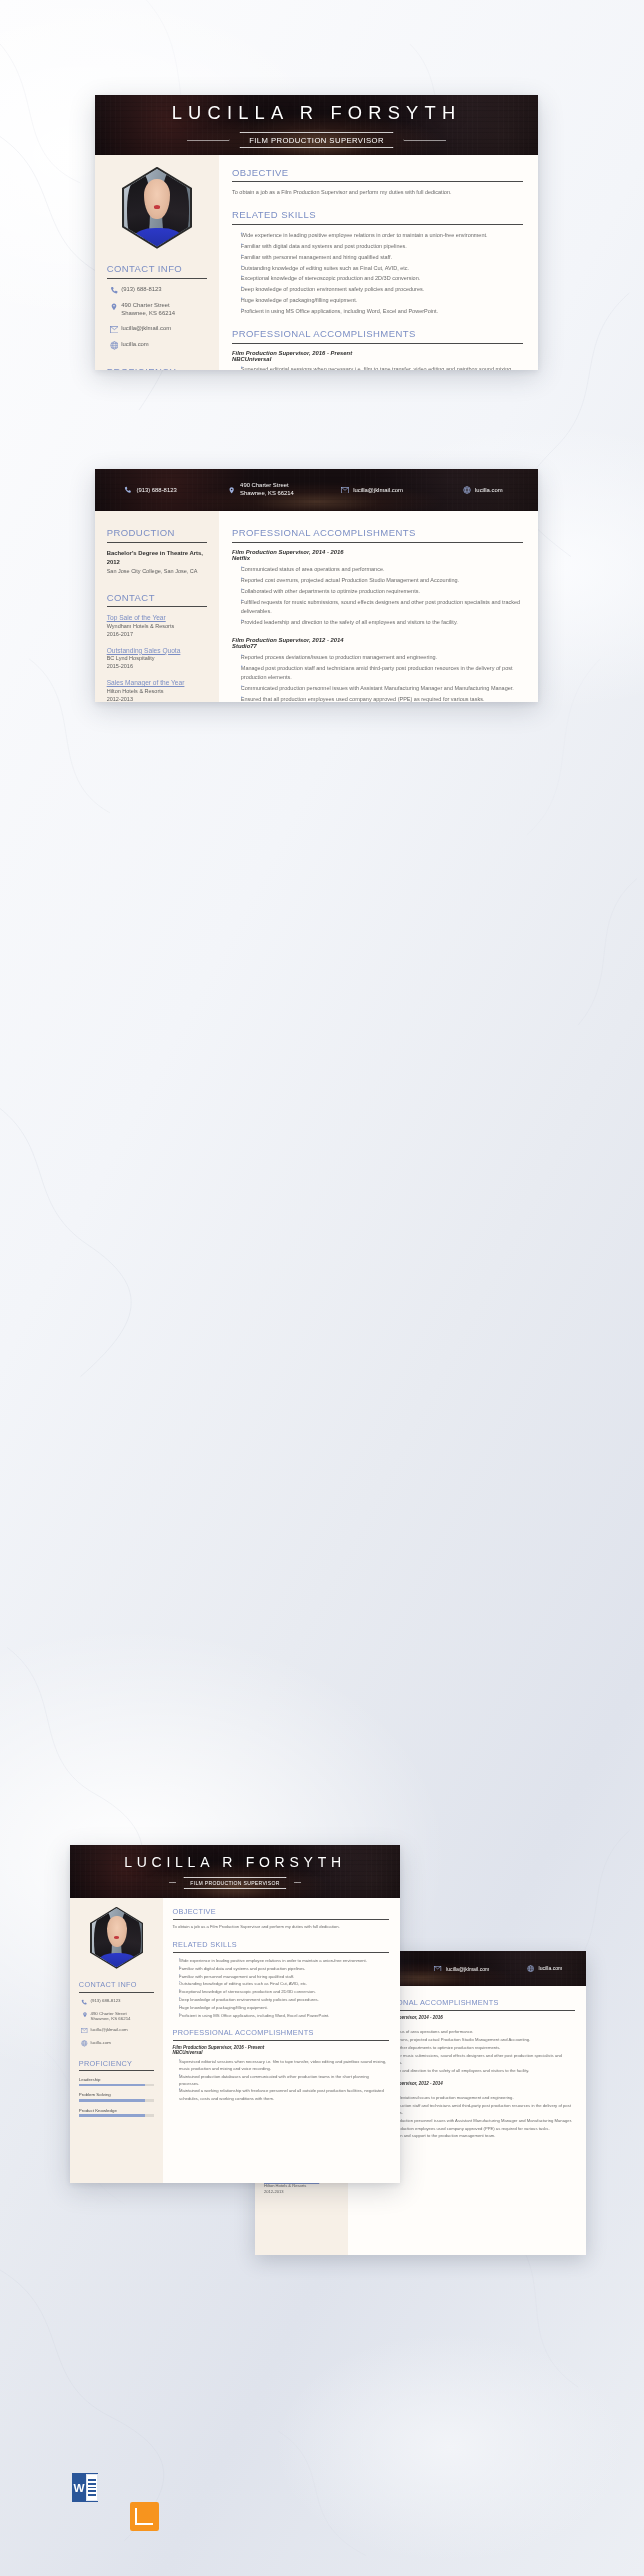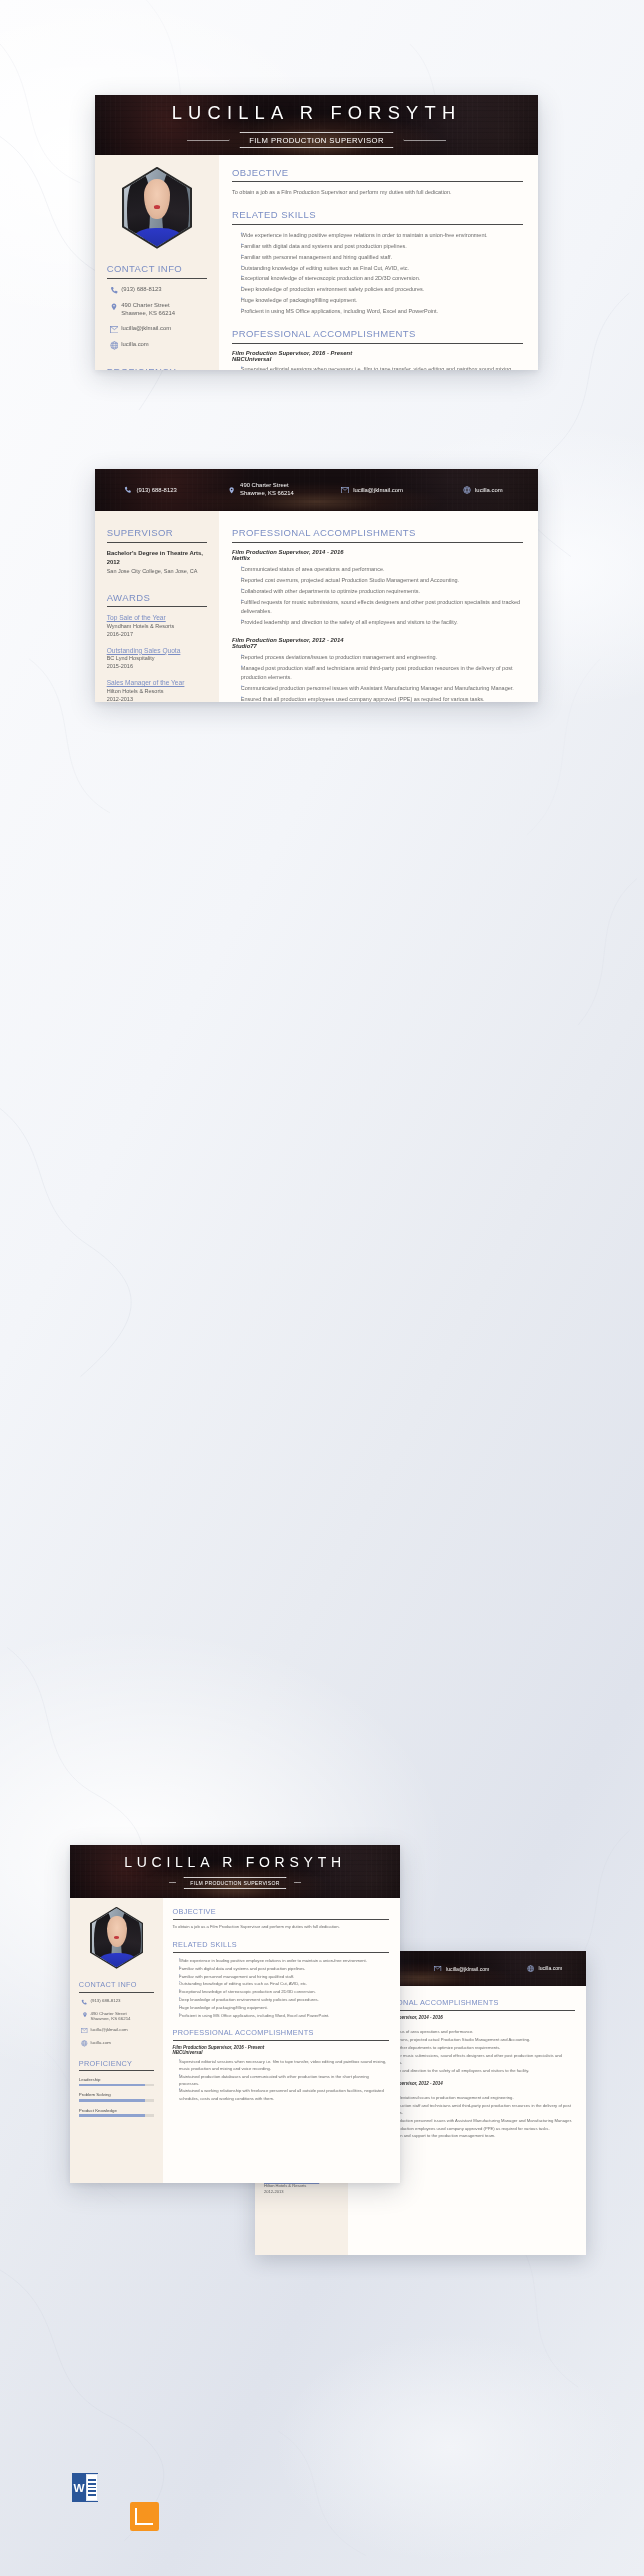--- a/index.html
+++ b/index.html
@@ -342,26 +342,26 @@
               <path d="M2 12h20M3.5 7h17M3.5 17h17"></path>
             </svg>
         </span>
         <span style="font-size:5.9px;">lucilla.com</span>
       </div>
     </div>
   </div>
 
   <div class="cols">
     <div class="col-left" style="width:124px; padding:16px 11.7px 10.3px;">
-      <div class="sec-h" style="font-size:9.5px;">SUPERVISOR</div>
+      <div class="sec-h" style="font-size:9.5px;">PRODUCTION</div>
       <div class="sec-rule" style="height:0.7px; margin:3.7px 0 6.6px;"></div>
       <div style="font-size:5.9px; color:#2f2f2f; font-weight:700; line-height:1.45;">Bachelor's Degree in Theatre Arts, 2012</div>
       <div style="font-size:5.5px; color:#5d5d5d; line-height:1.45; margin-top:1.5px;">San Jose City College, San Jose, CA</div>
 
-      <div class="sec-h" style="font-size:9.5px; margin-top:16px;">AWARDS</div>
+      <div class="sec-h" style="font-size:9.5px; margin-top:16px;">CONTACT</div>
       <div class="sec-rule" style="height:0.7px; margin:3.7px 0 7.3px;"></div>
 
       <div style="margin-bottom:8px;">
         <div class="award-t" style="font-size:6.6px;">Top Sale of the Year</div>
         <div class="award-s" style="font-size:5.5px; line-height:1.45; margin-top:1.5px;">Wyndham Hotels &amp; Resorts</div>
         <div class="award-s" style="font-size:5.5px; line-height:1.45;">2016-2017</div>
       </div>
       <div style="margin-bottom:8px;">
         <div class="award-t" style="font-size:6.6px;">Outstanding Sales Quota</div>
         <div class="award-s" style="font-size:5.5px; line-height:1.45; margin-top:1.5px;">BC Lynd Hospitality</div>

